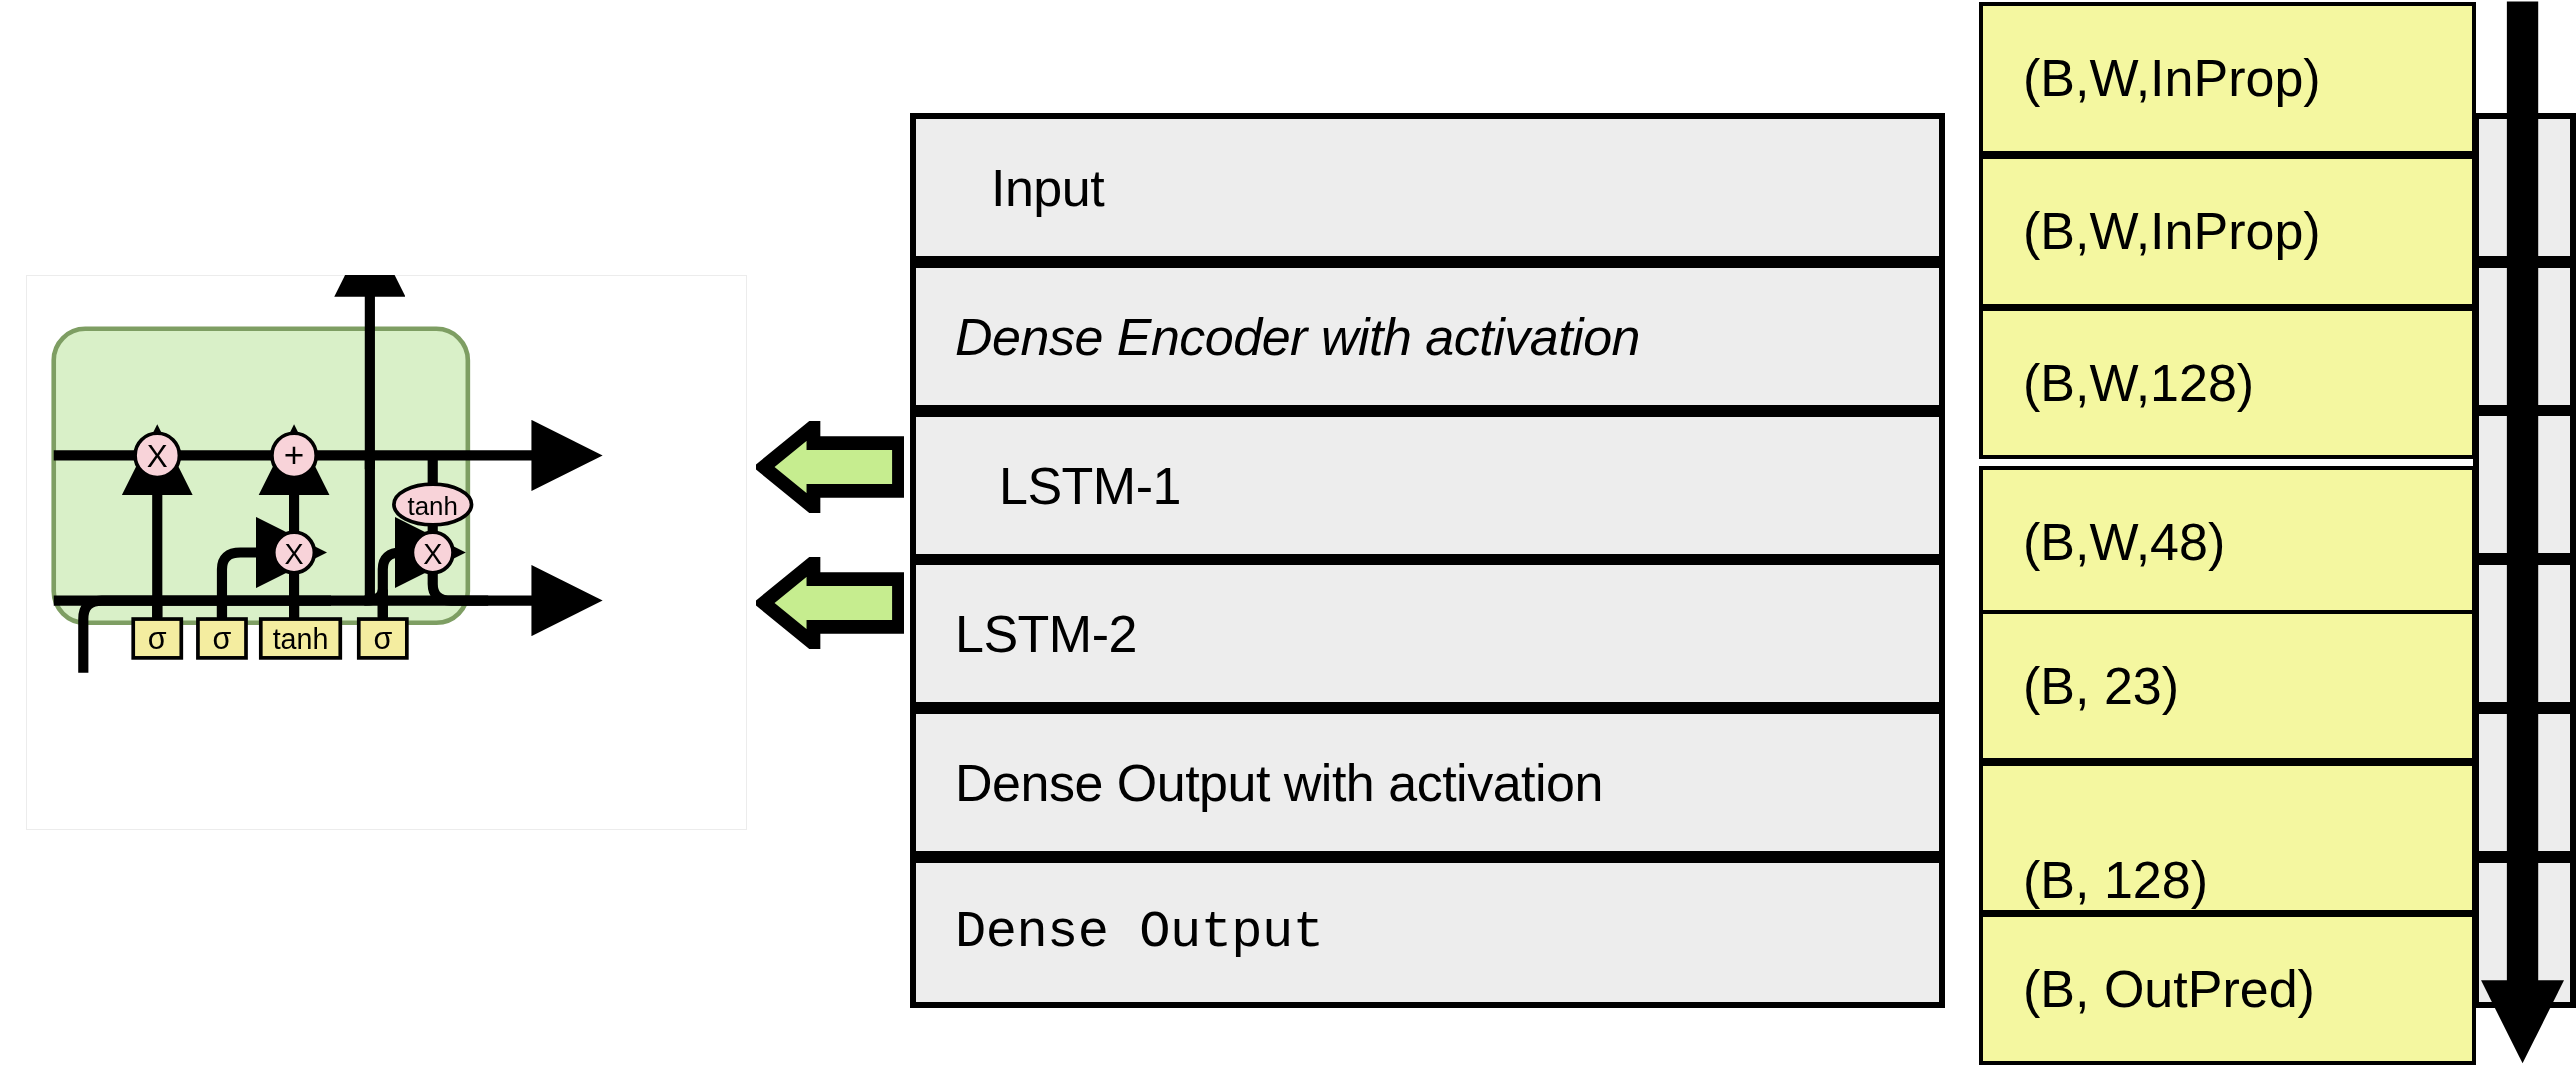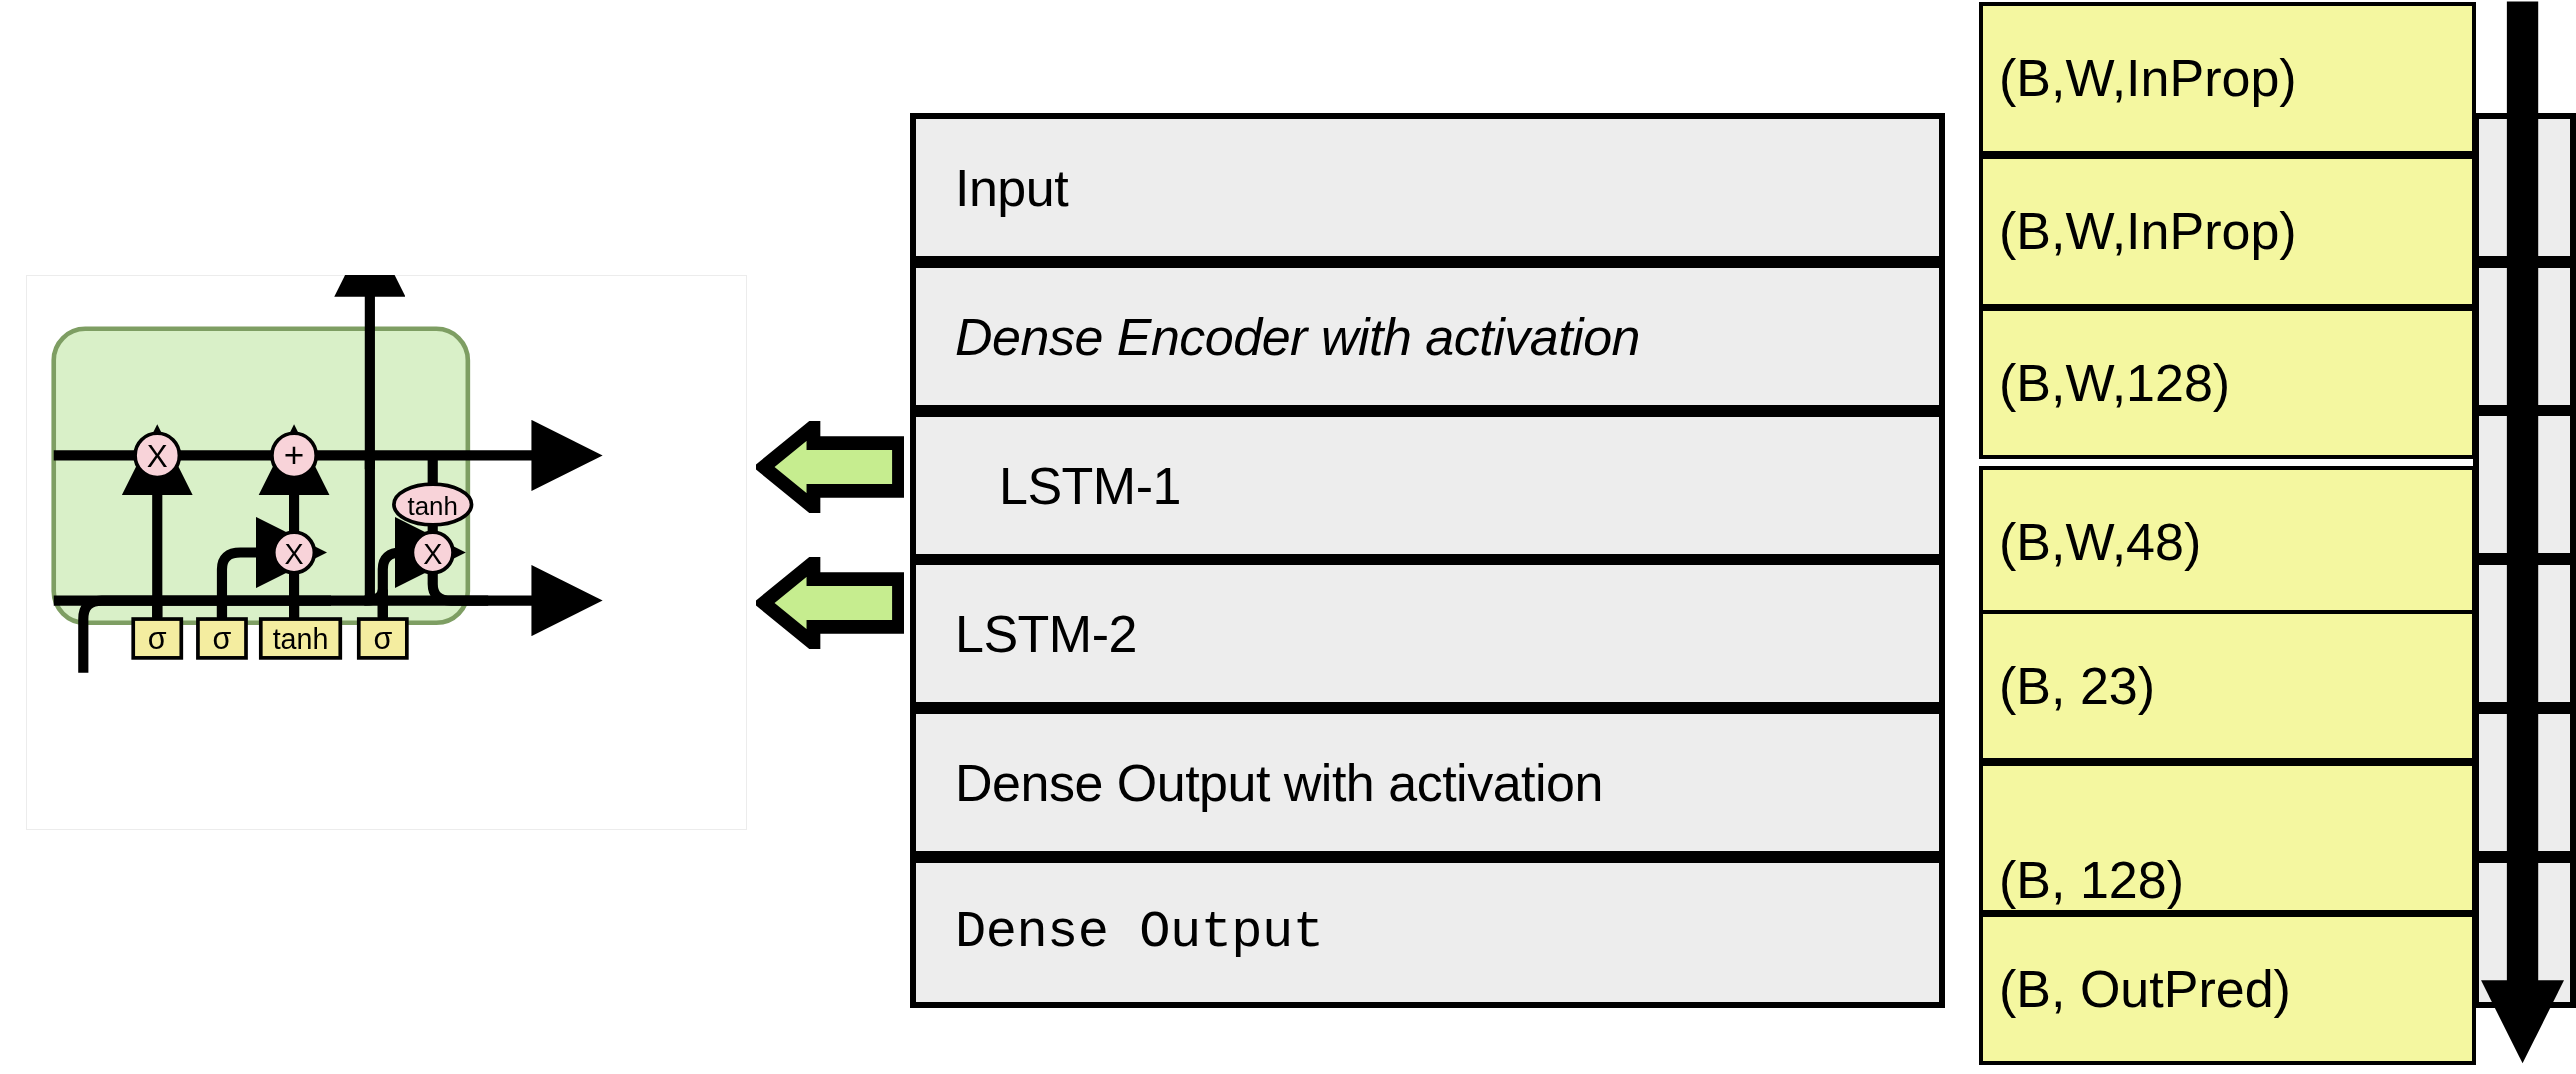--- a/index.html
+++ b/index.html
@@ -25,21 +25,21 @@
       letter-spacing:-0.5px;white-space:nowrap;}
 
   
   .cont-cell{position:absolute;background:#ededed;border:6.5px solid #000;
       box-sizing:border-box;}
 
   
   #shape-col{position:absolute;left:1979px;top:1.8px;width:497px;height:1063px;}
   .shape-box{position:absolute;left:0;width:497px;background:#f4f7a0;
       border:4.6px solid #000;box-sizing:border-box;display:flex;align-items:center;}
-  .shape-box .shape-label{font-size:52px;color:#000;padding-left:16px;white-space:nowrap;}
+  .shape-box .shape-label{font-size:52px;color:#000;padding-left:40px;white-space:nowrap;}
 
   
   #down-arrow{position:absolute;left:2470px;top:0px;}
 </style>
 </head>
 <body>
 
 <div id="stage">
 
   <div id="lstm-panel">
@@ -133,21 +133,21 @@
 
   <div class="cont-cell" style="left:2473px;top:113px;width:103px;height:149px;"></div>
   <div class="cont-cell" style="left:2473px;top:262px;width:103px;height:149px;"></div>
   <div class="cont-cell" style="left:2473px;top:410px;width:103px;height:149px;"></div>
   <div class="cont-cell" style="left:2473px;top:559px;width:103px;height:149px;"></div>
   <div class="cont-cell" style="left:2473px;top:708px;width:103px;height:149px;"></div>
   <div class="cont-cell" style="left:2473px;top:857px;width:103px;height:151px;"></div>
 
   <div id="layer-stack">
 
-    <div class="layer-row" style="top:0px;height:149px;">
+    <div class="layer-row" style="top:0px;height:149px;padding-left:36px;">
       <span class="layer-label">Input</span>
     </div>
 
     <div class="layer-row" style="top:149px;height:149px;font-style:italic;">
       <span class="layer-label">Dense Encoder with activation</span>
     </div>
 
     <div class="layer-row" style="top:298px;height:149px;padding-left:44px;">
       <span class="layer-label">LSTM-1</span>
     </div>

